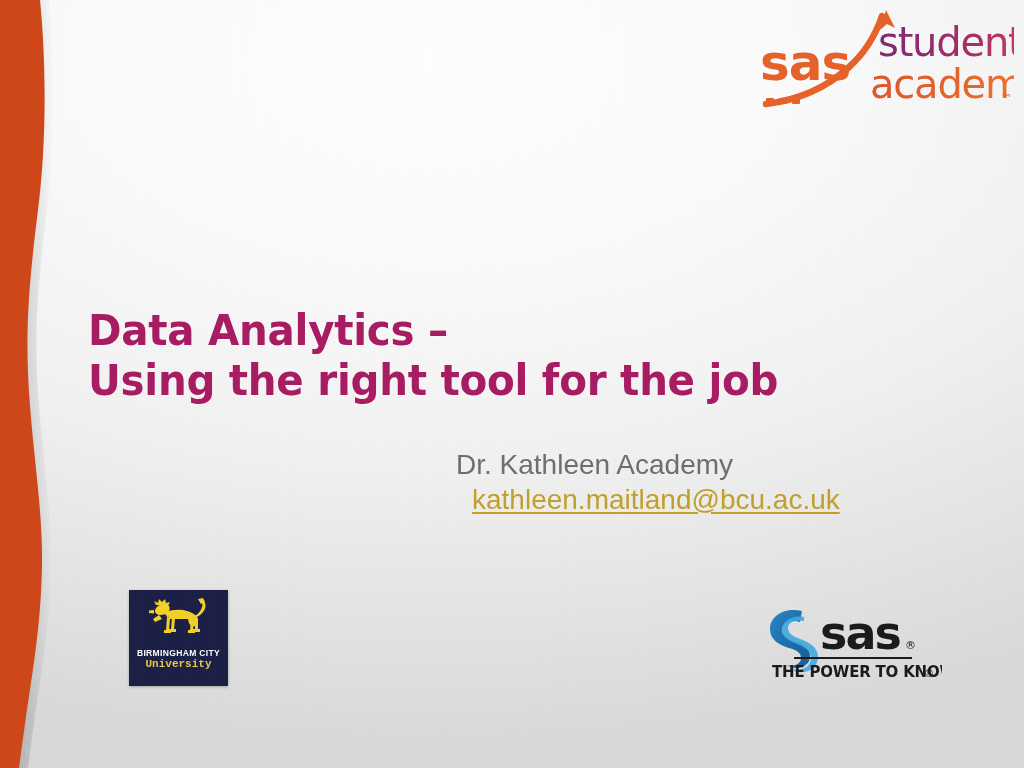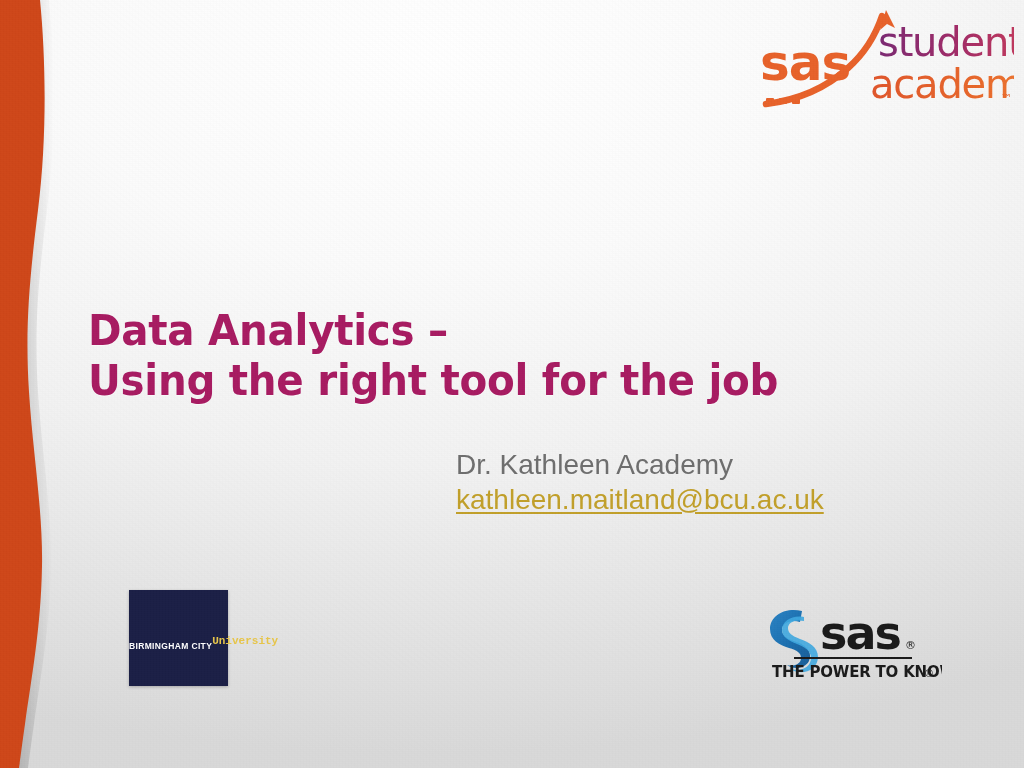--- a/index.html
+++ b/index.html
@@ -76,31 +76,32 @@
     font-size:28px;
     line-height:35px;
     color:#6E6E6E;
     white-space:nowrap;
   }
   .sub-line.email {
     color:#C2A02A;
     text-decoration:underline;
     text-underline-offset:3px;
     cursor:pointer;
+    margin-left:16px;
   }
 
   
   #bcu-logo {
     position:absolute;
     left:129px; top:590px;
     width:99px; height:96px;
     background:#1B1F46;
     box-shadow:0 1px 3px rgba(0,0,0,.25);
     display:flex;
-    flex-direction:row;
+    flex-direction:column;
     align-items:center;
     justify-content:flex-start;
     padding-top:7px;
   }
   #bcu-lion { width:68px; height:42px; display:block; }
   .bcu-txt-main {
     margin-top:9px;
     font-family:"Liberation Sans", sans-serif;
     font-size:8.5px;
     font-weight:700;

